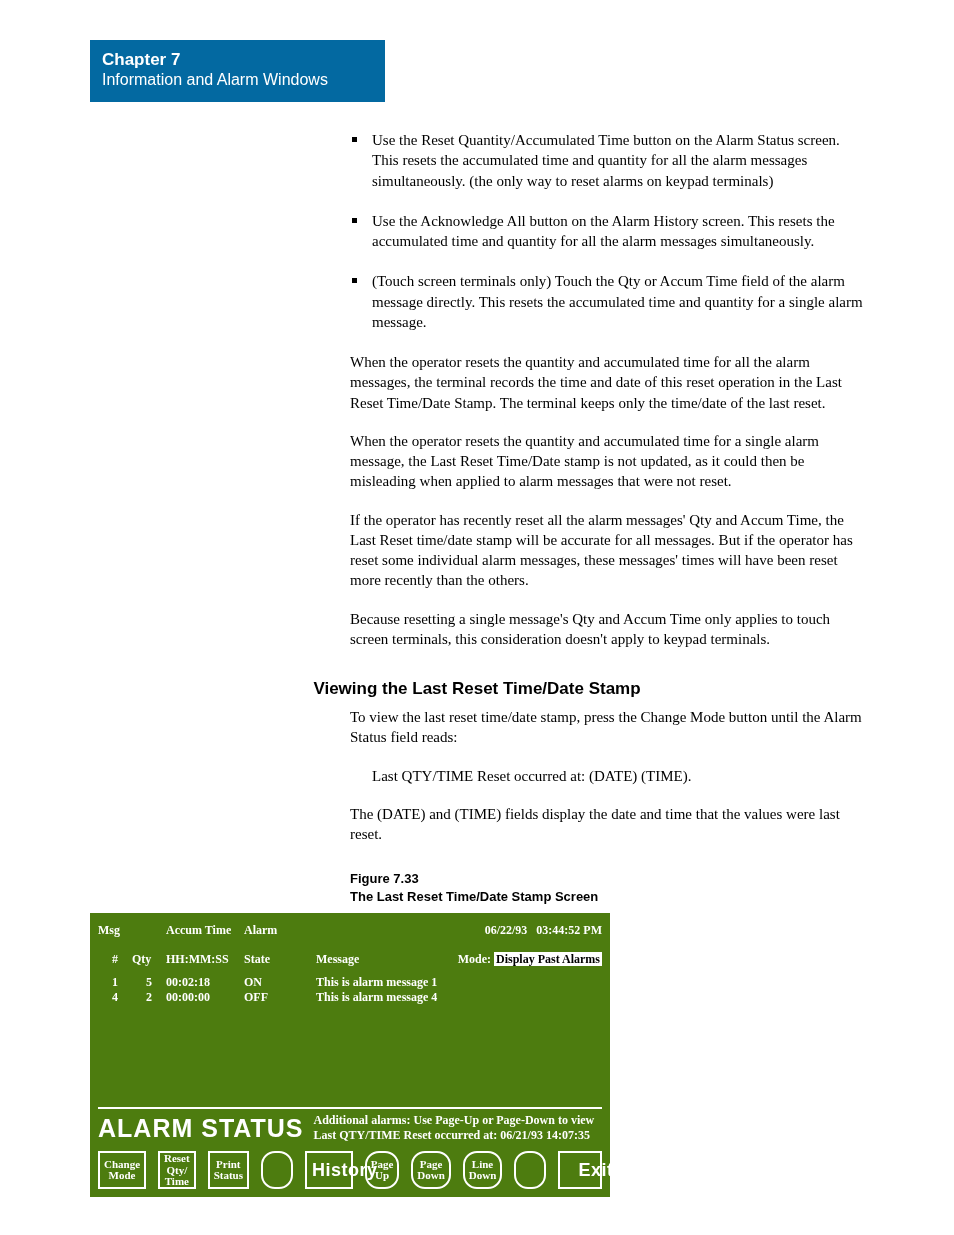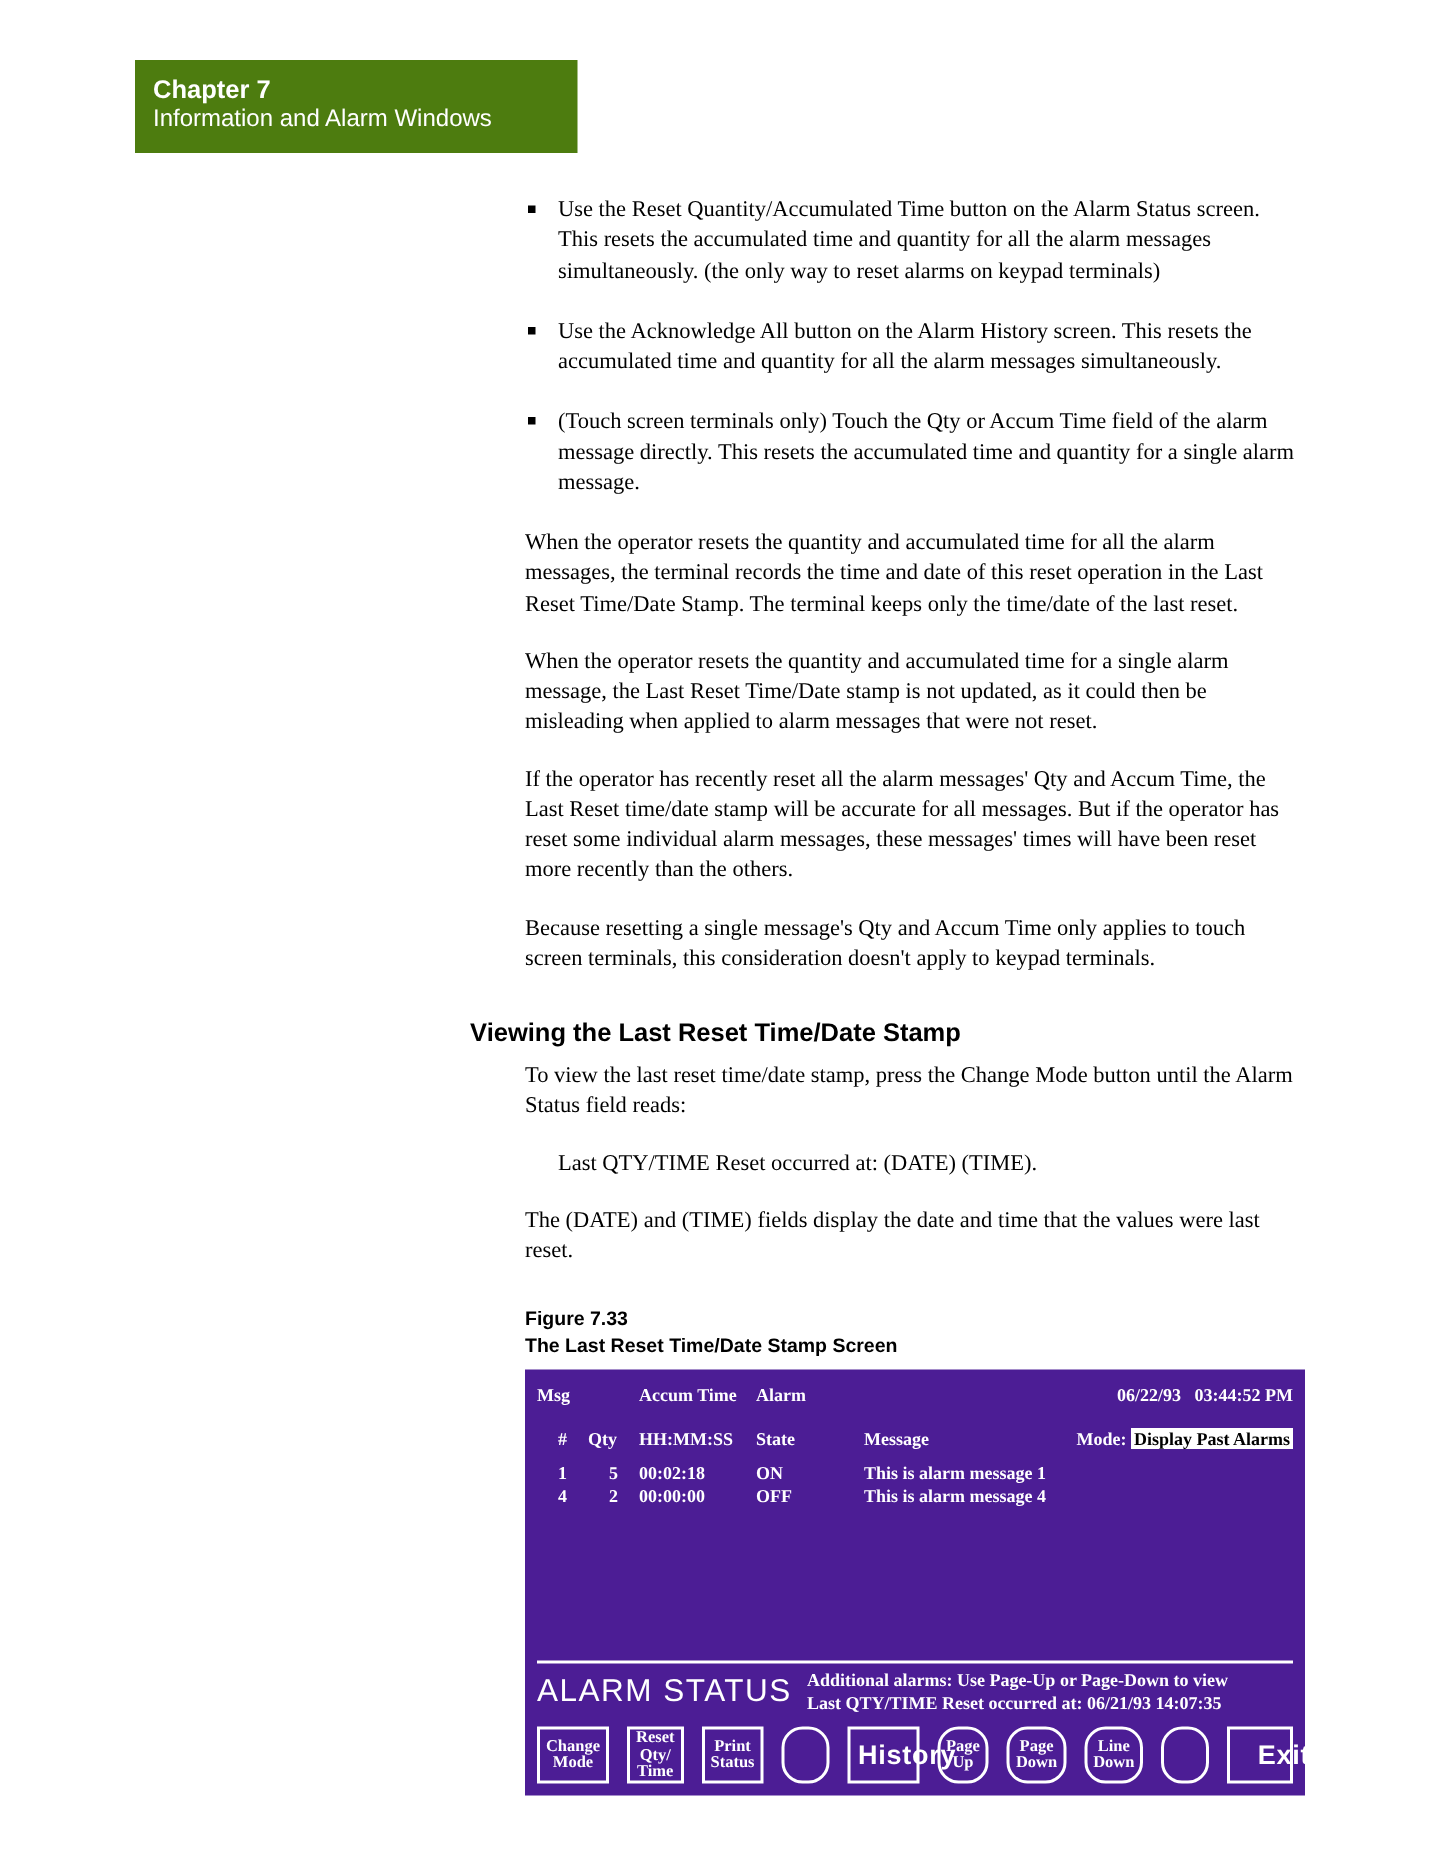--- a/index.html
+++ b/index.html
@@ -8,21 +8,21 @@
     background: #fff;
     font-family: "Times New Roman", Times, serif;
     color: #000;
     width: 954px;
   }
   .page {
     padding: 40px 90px 60px 90px;
     box-sizing: border-box;
   }
   .chapter-box {
-    background: #4d7c0f;
+    background: #0369a1;
     color: #fff;
     width: 295px;
     padding: 10px 12px 12px 12px;
     box-sizing: border-box;
     margin-bottom: 28px;
   }
   .chapter-title {
     font-family: Arial, Helvetica, sans-serif;
     font-weight: bold;
     font-size: 17px;
@@ -72,23 +72,22 @@
   .fig-caption {
     margin-left: 260px;
     font-family: Arial, Helvetica, sans-serif;
     font-weight: bold;
     font-size: 13px;
     line-height: 1.35;
     margin-top: 26px;
     margin-bottom: 8px;
   }
   .terminal {
-    margin-left: 260px;
     width: 520px;
-    background: #4c1d95;
+    background: #4d7c0f;
     color: #fff;
     font-family: "Times New Roman", Times, serif;
     font-weight: bold;
     font-size: 12px;
     padding: 10px 8px 8px 8px;
     box-sizing: border-box;
   }
   .term-top {
     display: flex;
     justify-content: space-between;
@@ -120,23 +119,23 @@
     margin-top: 2px;
     padding-top: 4px;
   }
   .alarm-status-line {
     display:flex;
     align-items:center;
     gap: 10px;
   }
   .alarm-status-label {
     font-family: "Arial Narrow", Arial, sans-serif;
-    font-size: 21px;
+    font-size: 25px;
     letter-spacing: 1px;
-    font-weight: normal;
+    font-weight: bold;
   }
   .alarm-status-msg {
     font-size: 12px;
     line-height: 1.25;
   }
   .buttons {
     display: flex;
     gap: 12px;
     margin-top: 8px;
     justify-content: space-between;

